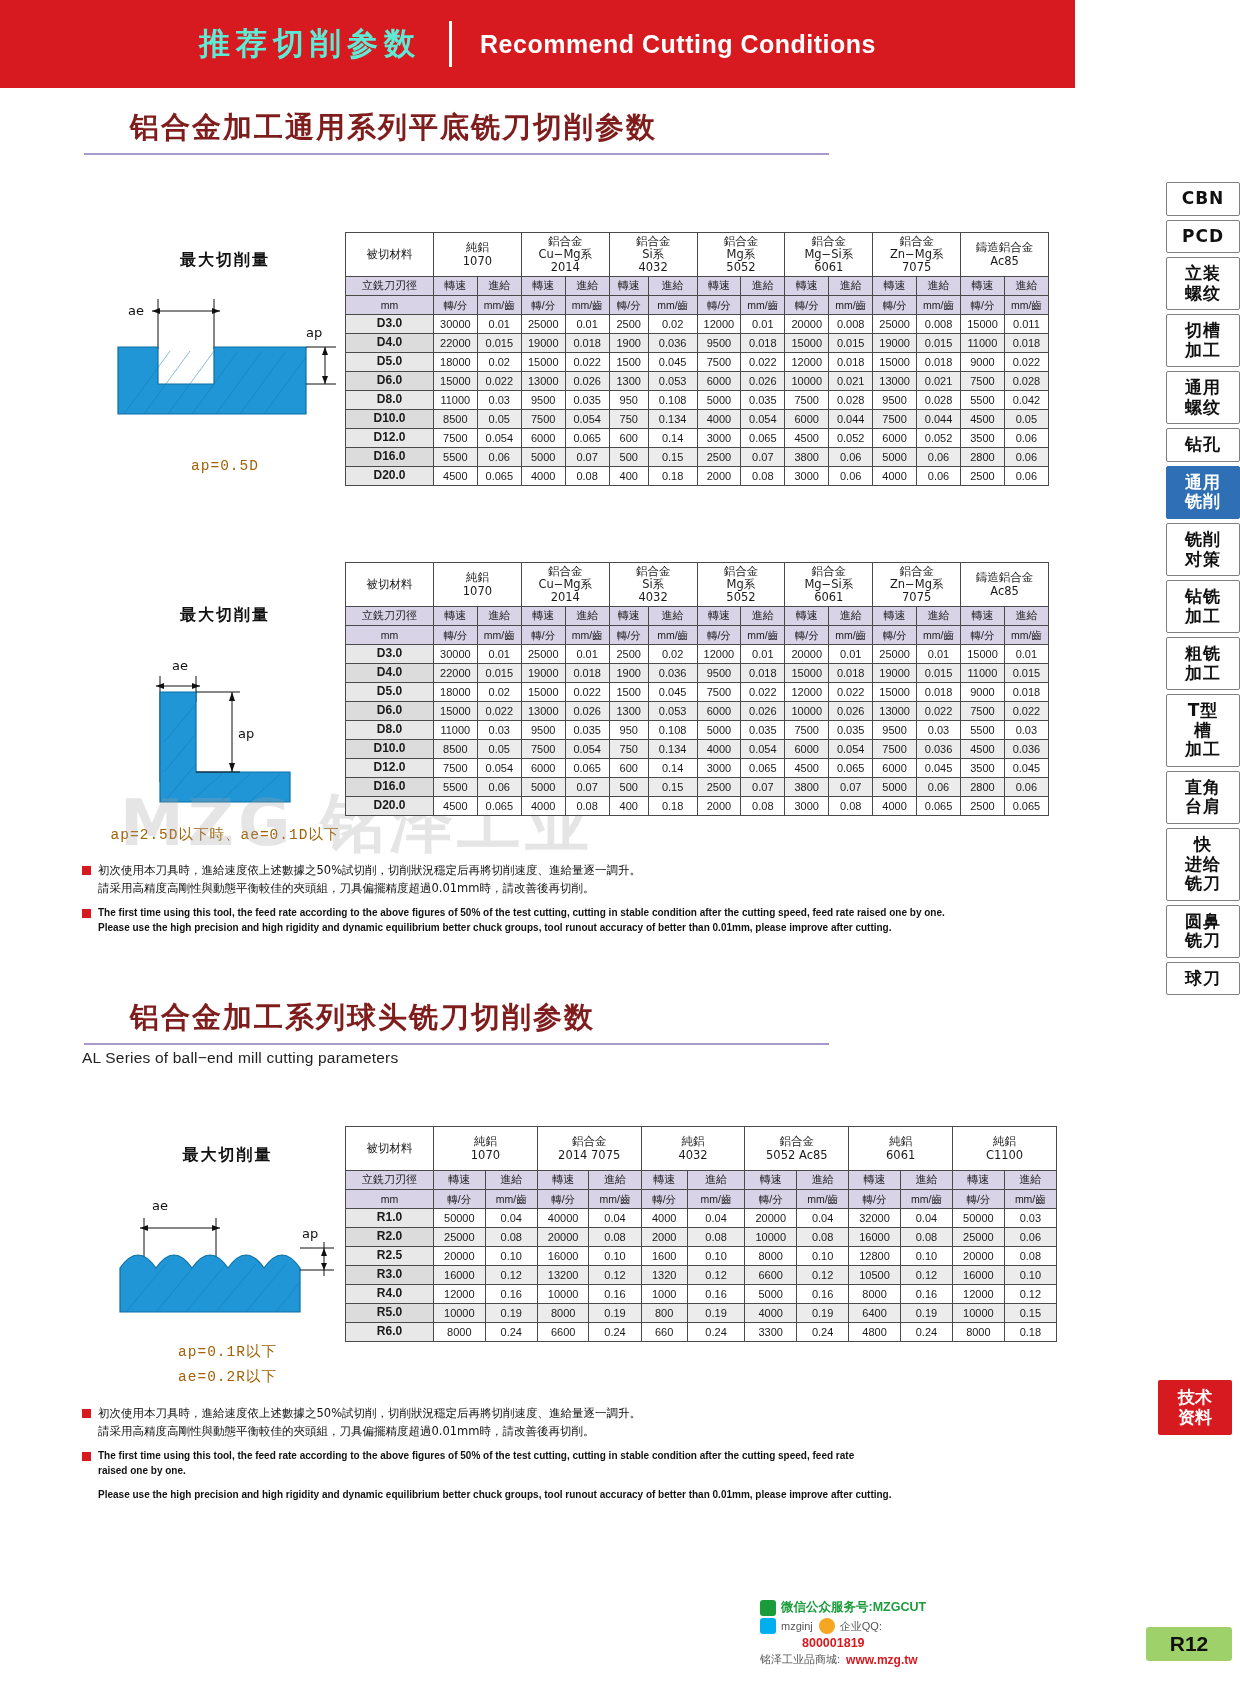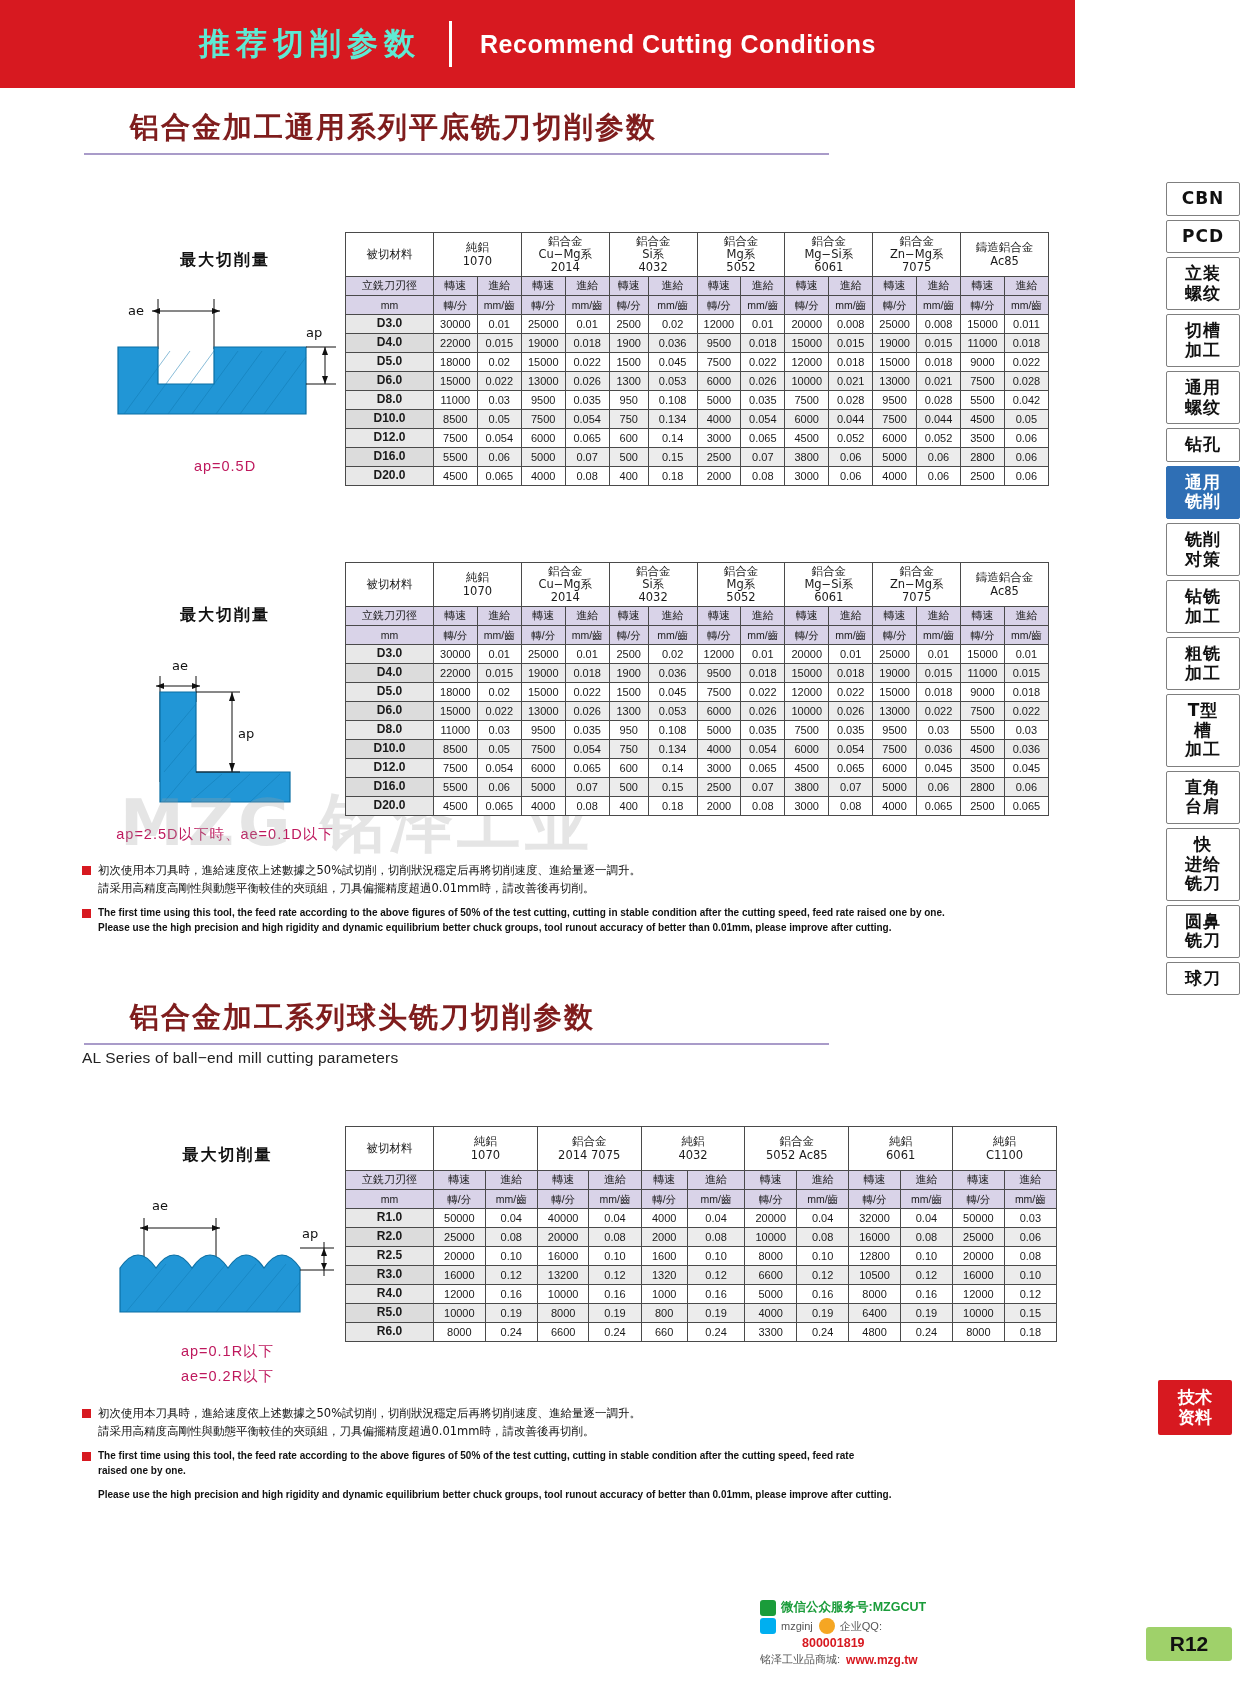--- a/index.html
+++ b/index.html
@@ -34,22 +34,22 @@
   .sec-title .rule { width:745px; height:2px; background:#a99bc9; margin:5px 0 4px 2px; }
   .sec-title .en { font-size:15.5px; color:#222; letter-spacing:0.2px; }
 
   
   .diagram { position:absolute; }
   .diagram .cap-top {
     font-size:16px; font-weight:bold; color:#111; letter-spacing:2px; text-align:center;
     font-family:"DejaVu Sans", sans-serif;
   }
   .diagram .cap-bot {
-    font-size:14.5px; color:#be185d; text-align:center; letter-spacing:1px;
-    font-family:Liberation Sans, sans-serif;
+    font-size:14.5px; color:#a16207; text-align:center; letter-spacing:1px;
+    font-family:Liberation Mono, monospace;
   }
 
   
   table.param {
     position:absolute; border-collapse:collapse;
     font-family:"Liberation Sans", sans-serif;
     background:#fff;
   }
   table.param td, table.param th {
     border:1px solid #4a4a4a;

